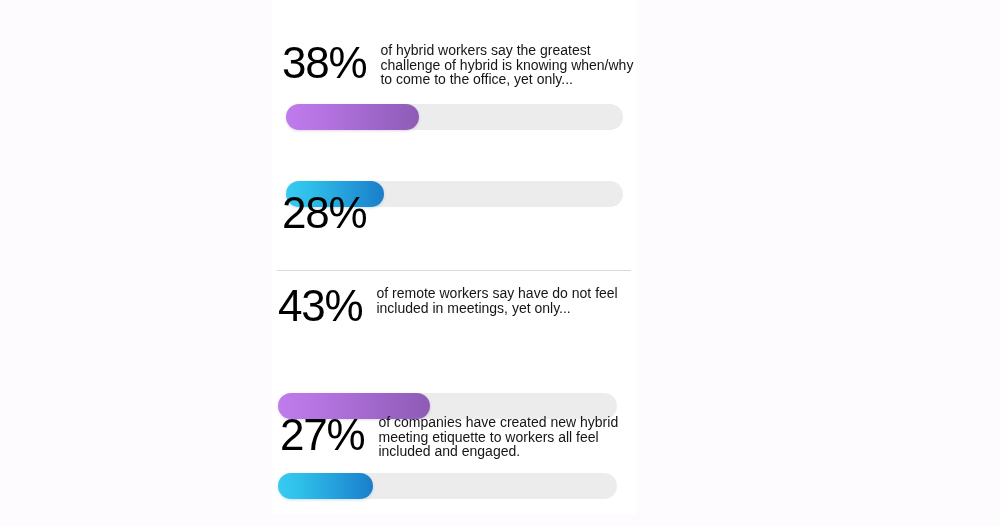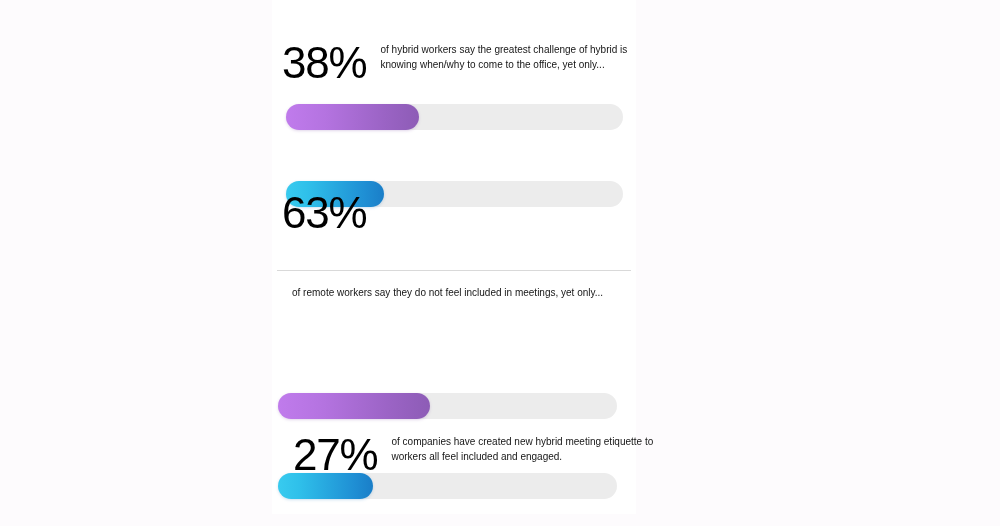--- a/index.html
+++ b/index.html
@@ -48,21 +48,21 @@
     font-size: 44px;
     line-height: 46px;
     letter-spacing: -1.2px;
     color: #000000;
     white-space: nowrap;
     flex: 0 0 auto;
   }
 
   .stat-desc {
     font-family: "Liberation Sans", sans-serif;
-    font-size: 10px;
+    font-size: 14px;
     line-height: 14.6px;
     color: #151515;
     flex: 1 1 auto;
     padding-top: 3px;
   }
 
   
   .bar-track {
     position: relative;
     height: 26px;
@@ -101,21 +101,21 @@
 
   
   #group-1-text  { top: 40px;  padding-left: 10px; padding-right: 12px; }
   #group-1-bar   { top: 104px; left: 14px; width: 337px; }
   #group-2-bar   { top: 155px; left: 14px; width: 337px; }
   #group-2-text  { top: 190px; padding-left: 10px; padding-right: 16px; }
 
   #group-3-text  { top: 283px; padding-left: 6px;  padding-right: 14px; }
   #group-3-bar   { top: 341px; left: 6px;  width: 339px; }
   #group-4-bar   { top: 395px; left: 6px;  width: 339px; }
-  #group-4-text  { top: 432px; padding-left: 8px;  padding-right: 14px; margin-left: 13px; }
+  #group-4-text  { top: 412px; padding-left: 8px;  padding-right: 14px; }
 
   .gap { width: 14px; flex: 0 0 14px; }
 </style>
 </head>
 <body>
 
 <div id="stage">
 
   <div id="card">
 
@@ -127,29 +127,30 @@
 
     <div class="stat-block bar-track" id="group-1-bar">
       <div class="bar-fill fill-purple" style="width: 39.52%;"></div>
     </div>
 
     <div class="stat-block bar-track" id="group-2-bar">
       <div class="bar-fill fill-blue" style="width: 29.12%;"></div>
     </div>
 
     <div class="stat-block stat-row" id="group-2-text">
-      <div class="stat-pct">63%</div>
+      <div class="stat-pct">28%</div>
       <div class="gap"></div>
     </div>
 
     <div id="divider"></div>
 
     <div class="stat-block stat-row" id="group-3-text">
+      <div class="stat-pct">43%</div>
       <div class="gap"></div>
-      <div class="stat-desc">of remote workers say they do not feel included in meetings, yet only...</div>
+      <div class="stat-desc">of remote workers say have do not feel included in meetings, yet only...</div>
     </div>
 
     <div class="stat-block bar-track" id="group-3-bar">
       <div class="bar-fill fill-purple" style="width: 44.72%;"></div>
     </div>
 
     <div class="stat-block bar-track" id="group-4-bar">
       <div class="bar-fill fill-blue" style="width: 28.08%;"></div>
     </div>
 

